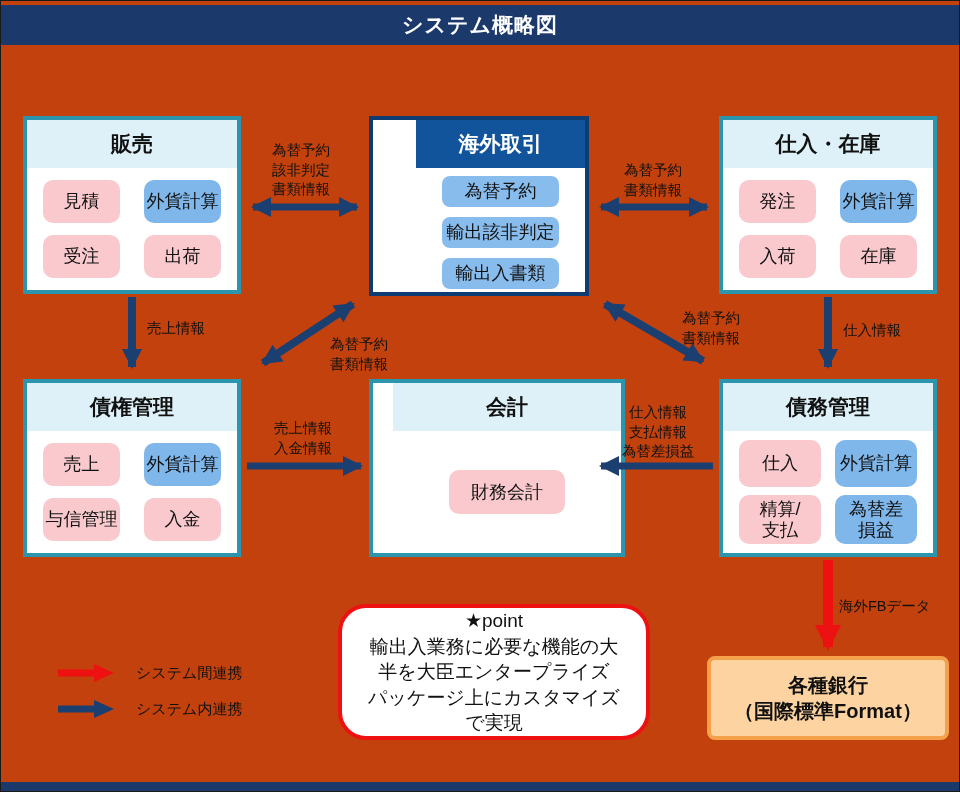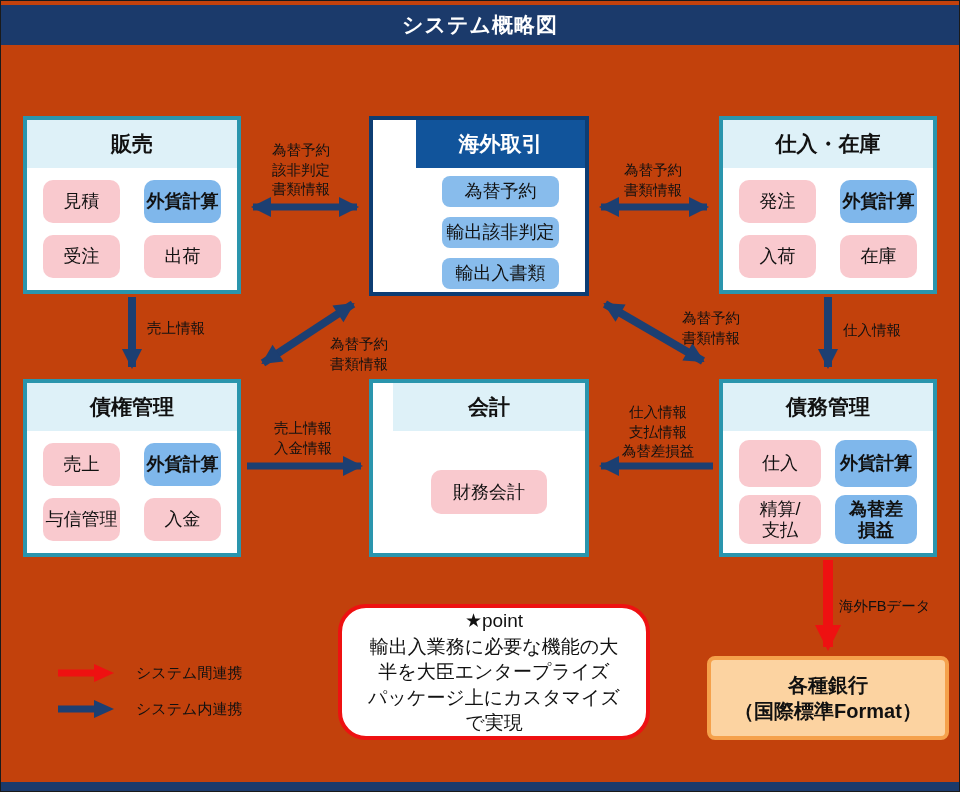--- a/index.html
+++ b/index.html
@@ -16,21 +16,21 @@
   .box.side{border:4px solid #2a95ad;width:218px;height:178px;}
   .box.center{border:4px solid #0d3d73;width:220px;height:180px;padding-left:43px;}
   .box-header{height:48px;flex:0 0 48px;display:flex;align-items:center;justify-content:center;font-size:21px;font-weight:bold;color:#111;}
   .box.side .box-header{background:#def1f8;}
   .box.center .box-header{background:#11549b;color:#fff;}
   .box-body{flex:1;display:grid;grid-template-columns:1fr 1fr;gap:12px 24px;padding:12px 16px;align-items:stretch;}
   .box-body.single{display:flex;align-items:center;justify-content:center;padding:10px;}
   .box-body.stack{display:flex;flex-direction:column;gap:10px;padding:8px 26px;justify-content:center;}
   .pill{border-radius:10px;display:flex;align-items:center;justify-content:center;font-size:18px;color:#111;text-align:center;white-space:pre-line;line-height:1.15;min-height:40px;}
   .pill.pink{background:#f9c9ce;}
-  .pill.blue{background:#7fb7eb;font-weight:bold;}
+  .pill.blue{background:#7fb7eb;}
   .pill.cblue{background:#88bcec;border-radius:8px;min-height:31px;font-size:18px;}
   .pill.wide{width:116px;min-height:44px;}
 
   
   .arrow-label{position:absolute;font-size:14.5px;color:#111;white-space:pre-line;line-height:1.35;text-align:center;}
   .arrow-label.left-align{text-align:left;}
 
   
   .point-box{position:absolute;left:337px;top:603px;width:312px;height:136px;border:4px solid #ee1111;border-radius:28px;box-sizing:border-box;background:#fff;display:flex;align-items:center;justify-content:center;}
   .point-text{font-size:19px;color:#111;white-space:pre-line;text-align:center;line-height:1.35;}
@@ -86,21 +86,21 @@
   <div class="box side" style="left:22px;top:378px;">
     <div class="box-header">債権管理</div>
     <div class="box-body">
       <div class="pill pink">売上</div>
       <div class="pill blue">外貨計算</div>
       <div class="pill pink">与信管理</div>
       <div class="pill pink">入金</div>
     </div>
   </div>
 
-  <div class="box side" style="left:368px;top:378px;width:220px;padding-left:20px;">
+  <div class="box side" style="left:368px;top:378px;width:256px;padding-left:20px;">
     <div class="box-header">会計</div>
     <div class="box-body single">
       <div class="pill pink wide">財務会計</div>
     </div>
   </div>
 
   <div class="box side" style="left:718px;top:378px;">
     <div class="box-header">債務管理</div>
     <div class="box-body" style="gap:8px 14px;padding:9px 16px;">
       <div class="pill pink">仕入</div>

